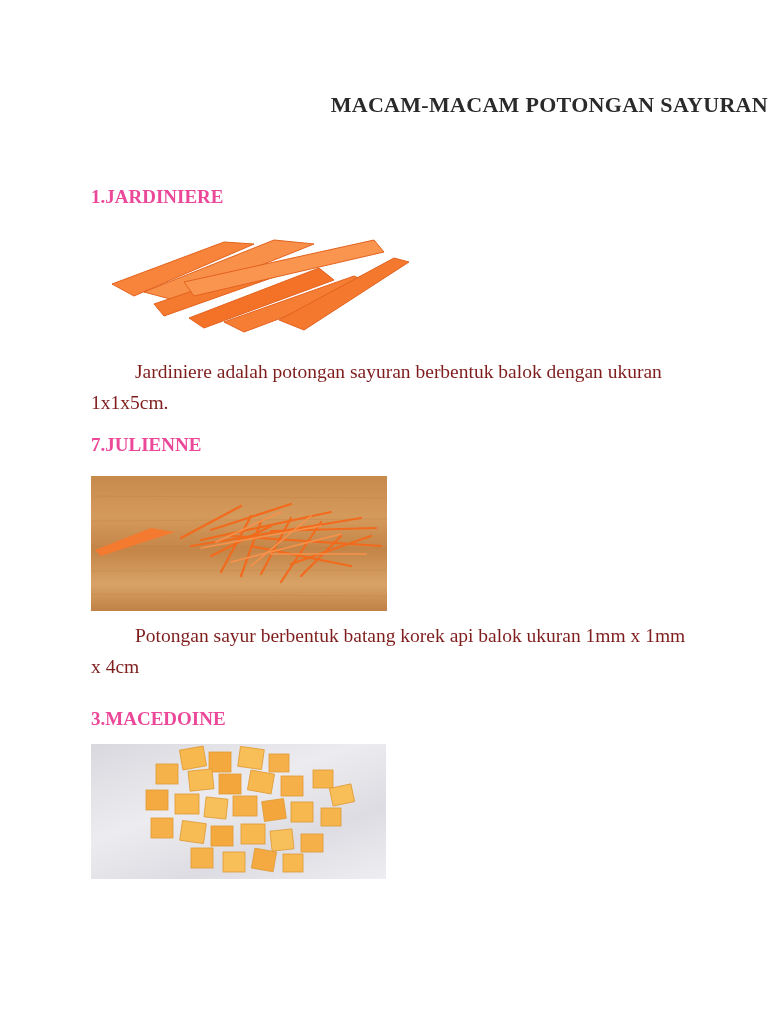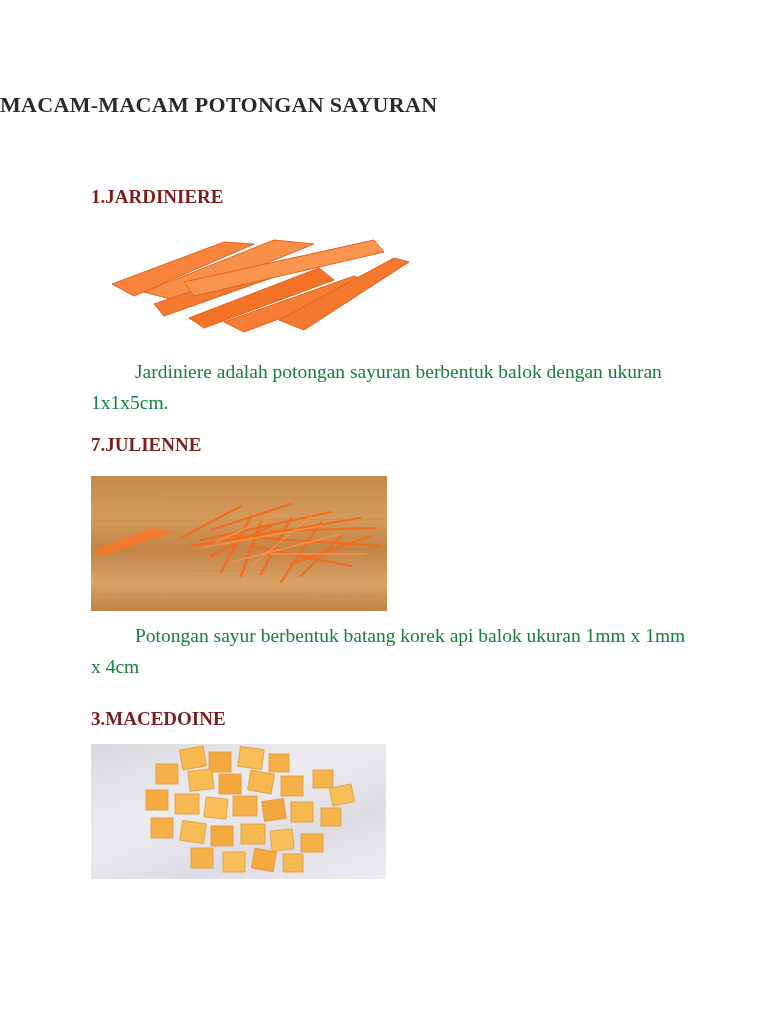--- a/index.html
+++ b/index.html
@@ -1,21 +1,21 @@
 <!DOCTYPE html>
 <html><head>
 <meta charset="utf-8">
 <style>
   html, body { margin: 0; padding: 0; background: #ffffff; }
   body { width: 768px; height: 1024px; position: relative; overflow: hidden;
          font-family: "Liberation Serif", "DejaVu Serif", serif; color: #2b2b2b; }
   .abs { position: absolute; }
-  .title { left: 0; width: 768px; top: 92px; text-align: left; font-size: 22px; font-weight: bold; letter-spacing: 0.3px; color: #2a2a2a; }
-  .heading { left: 91px; font-size: 19px; font-weight: bold; color: #7f1d1d; }
-  .para { left: 91px; width: 600px; font-size: 19.5px; line-height: 31px; color: #15803d; }
+  .title { left: 0; width: 768px; top: 92px; text-align: right; font-size: 22px; font-weight: bold; letter-spacing: 0.3px; color: #2a2a2a; }
+  .heading { left: 91px; font-size: 19px; font-weight: bold; color: #ec4899; }
+  .para { left: 91px; width: 600px; font-size: 19.5px; line-height: 31px; color: #7f1d1d; }
   .para .indent { display: inline-block; width: 44px; }
   .img { overflow: hidden; }
 </style>
 </head>
 <body>
 
 <div>
 
   <div class="abs title">MACAM-MACAM POTONGAN SAYURAN</div>
 

